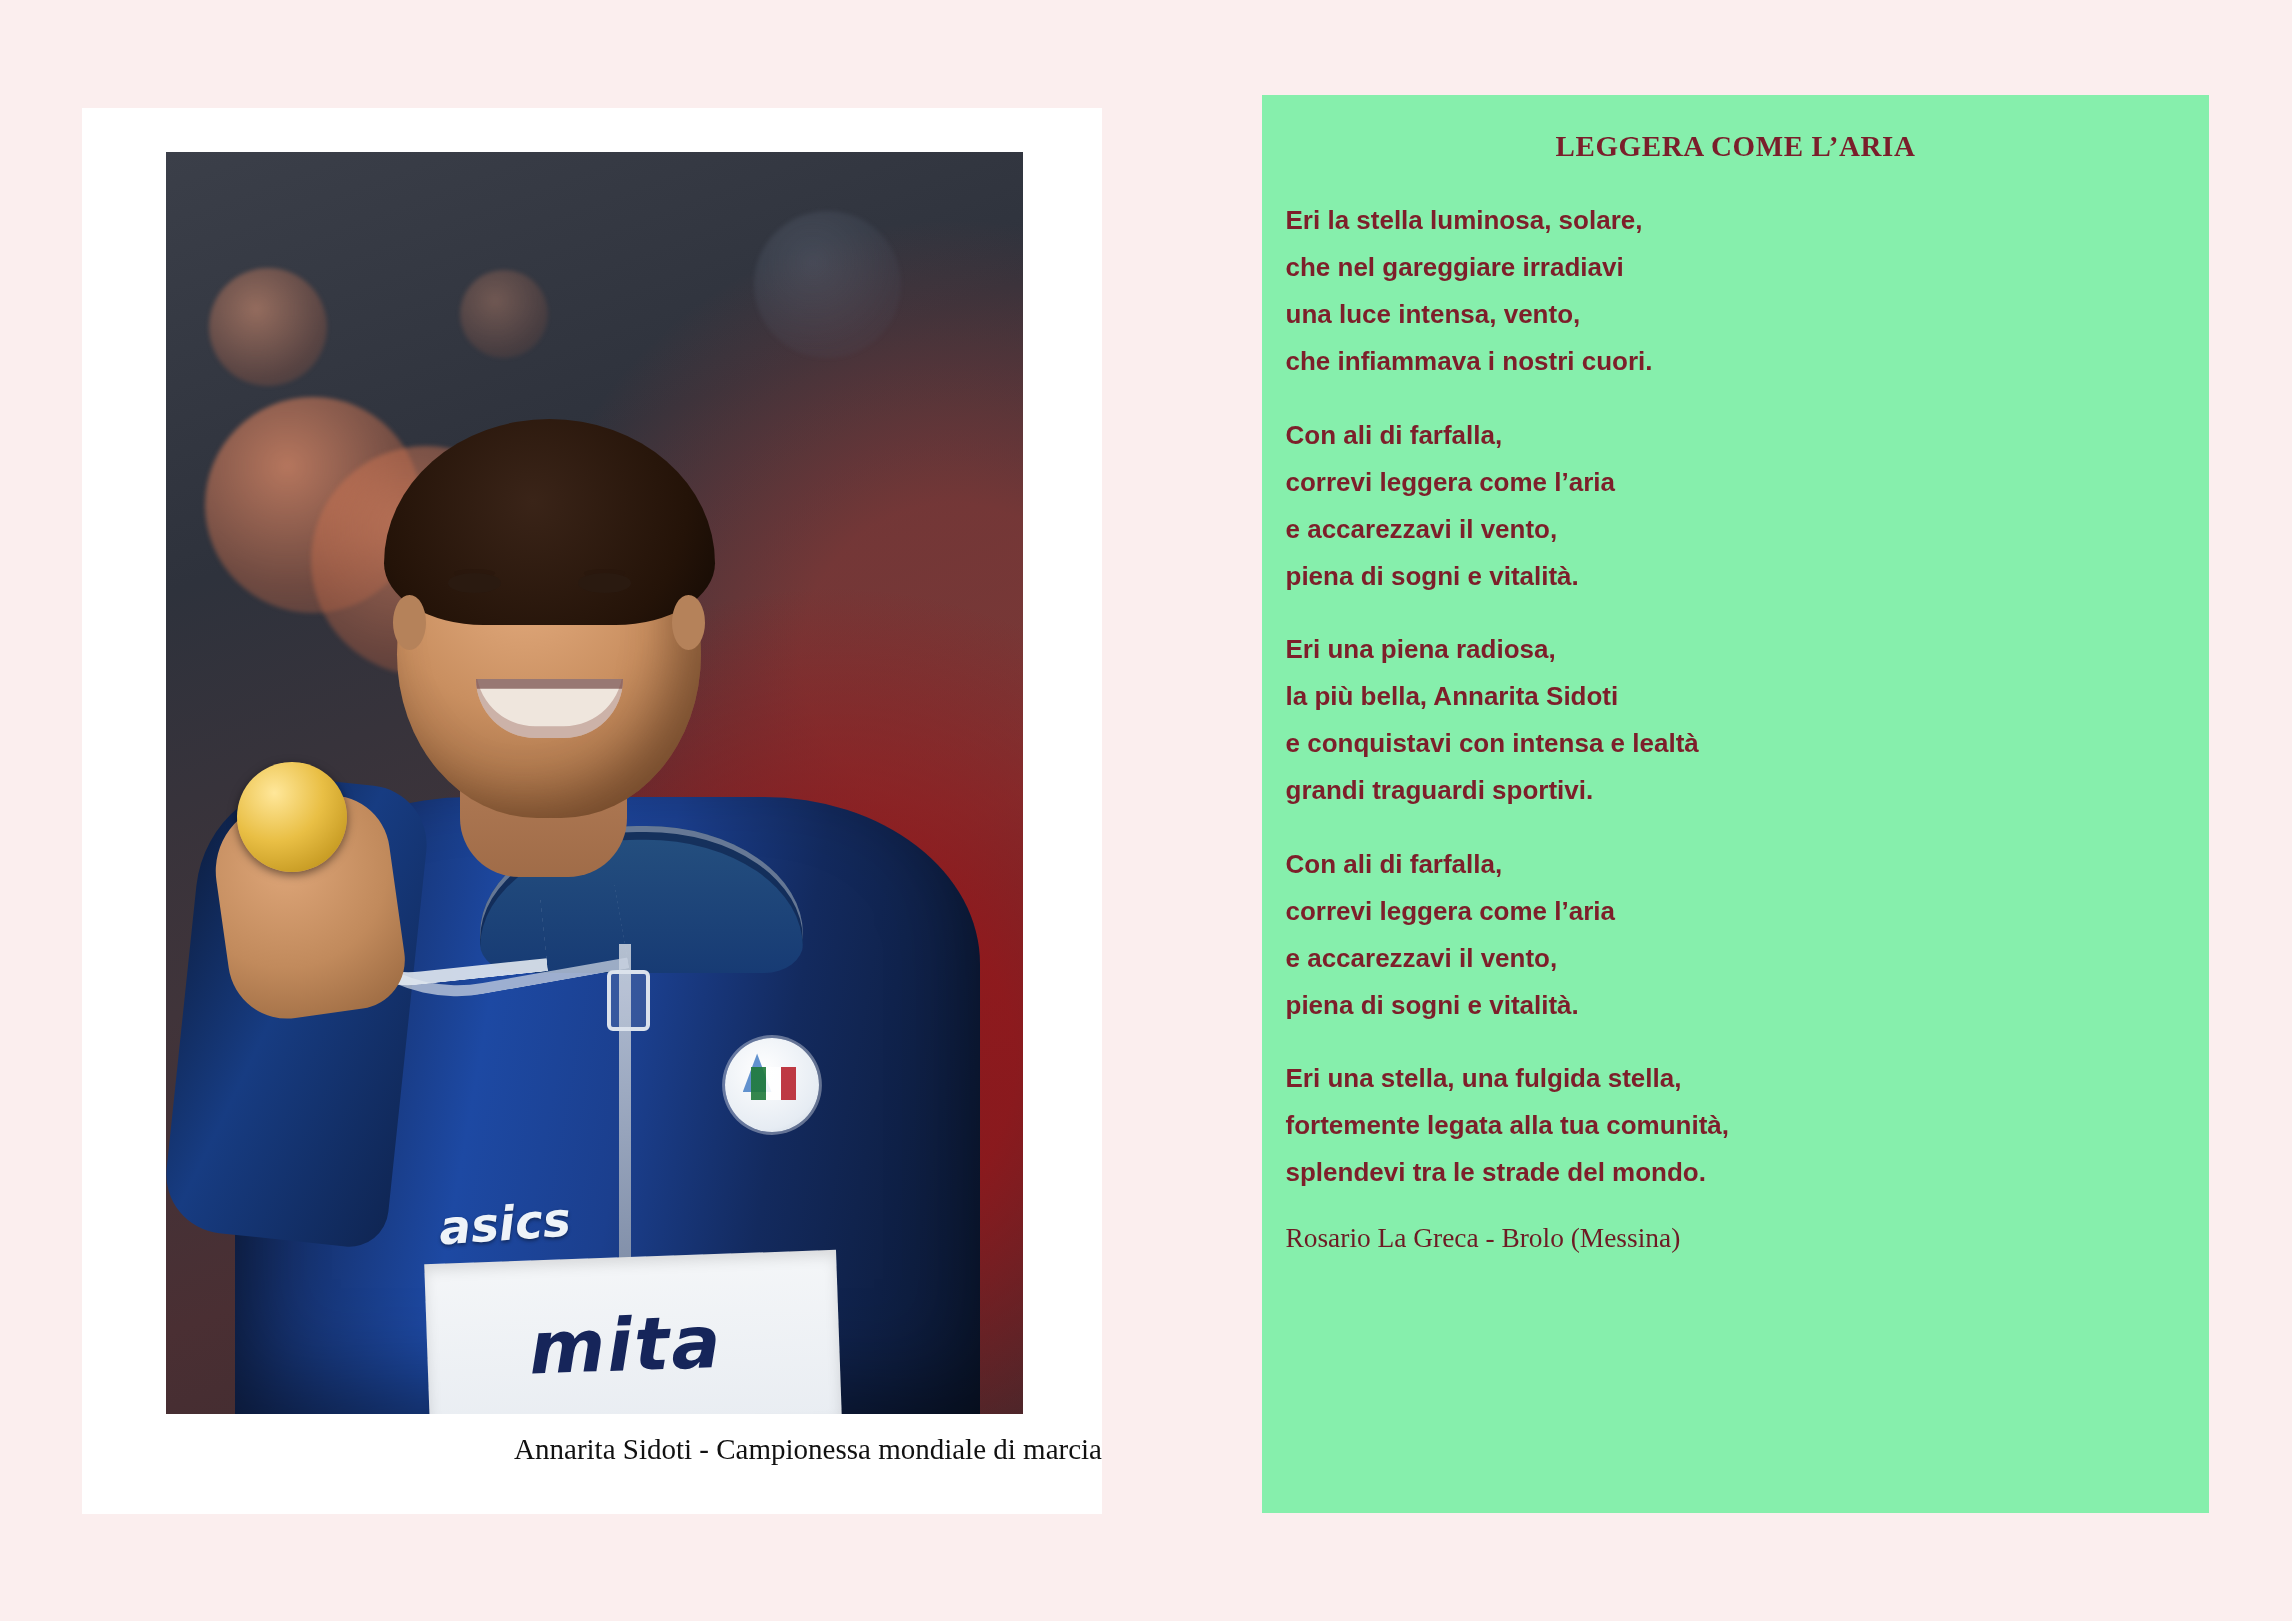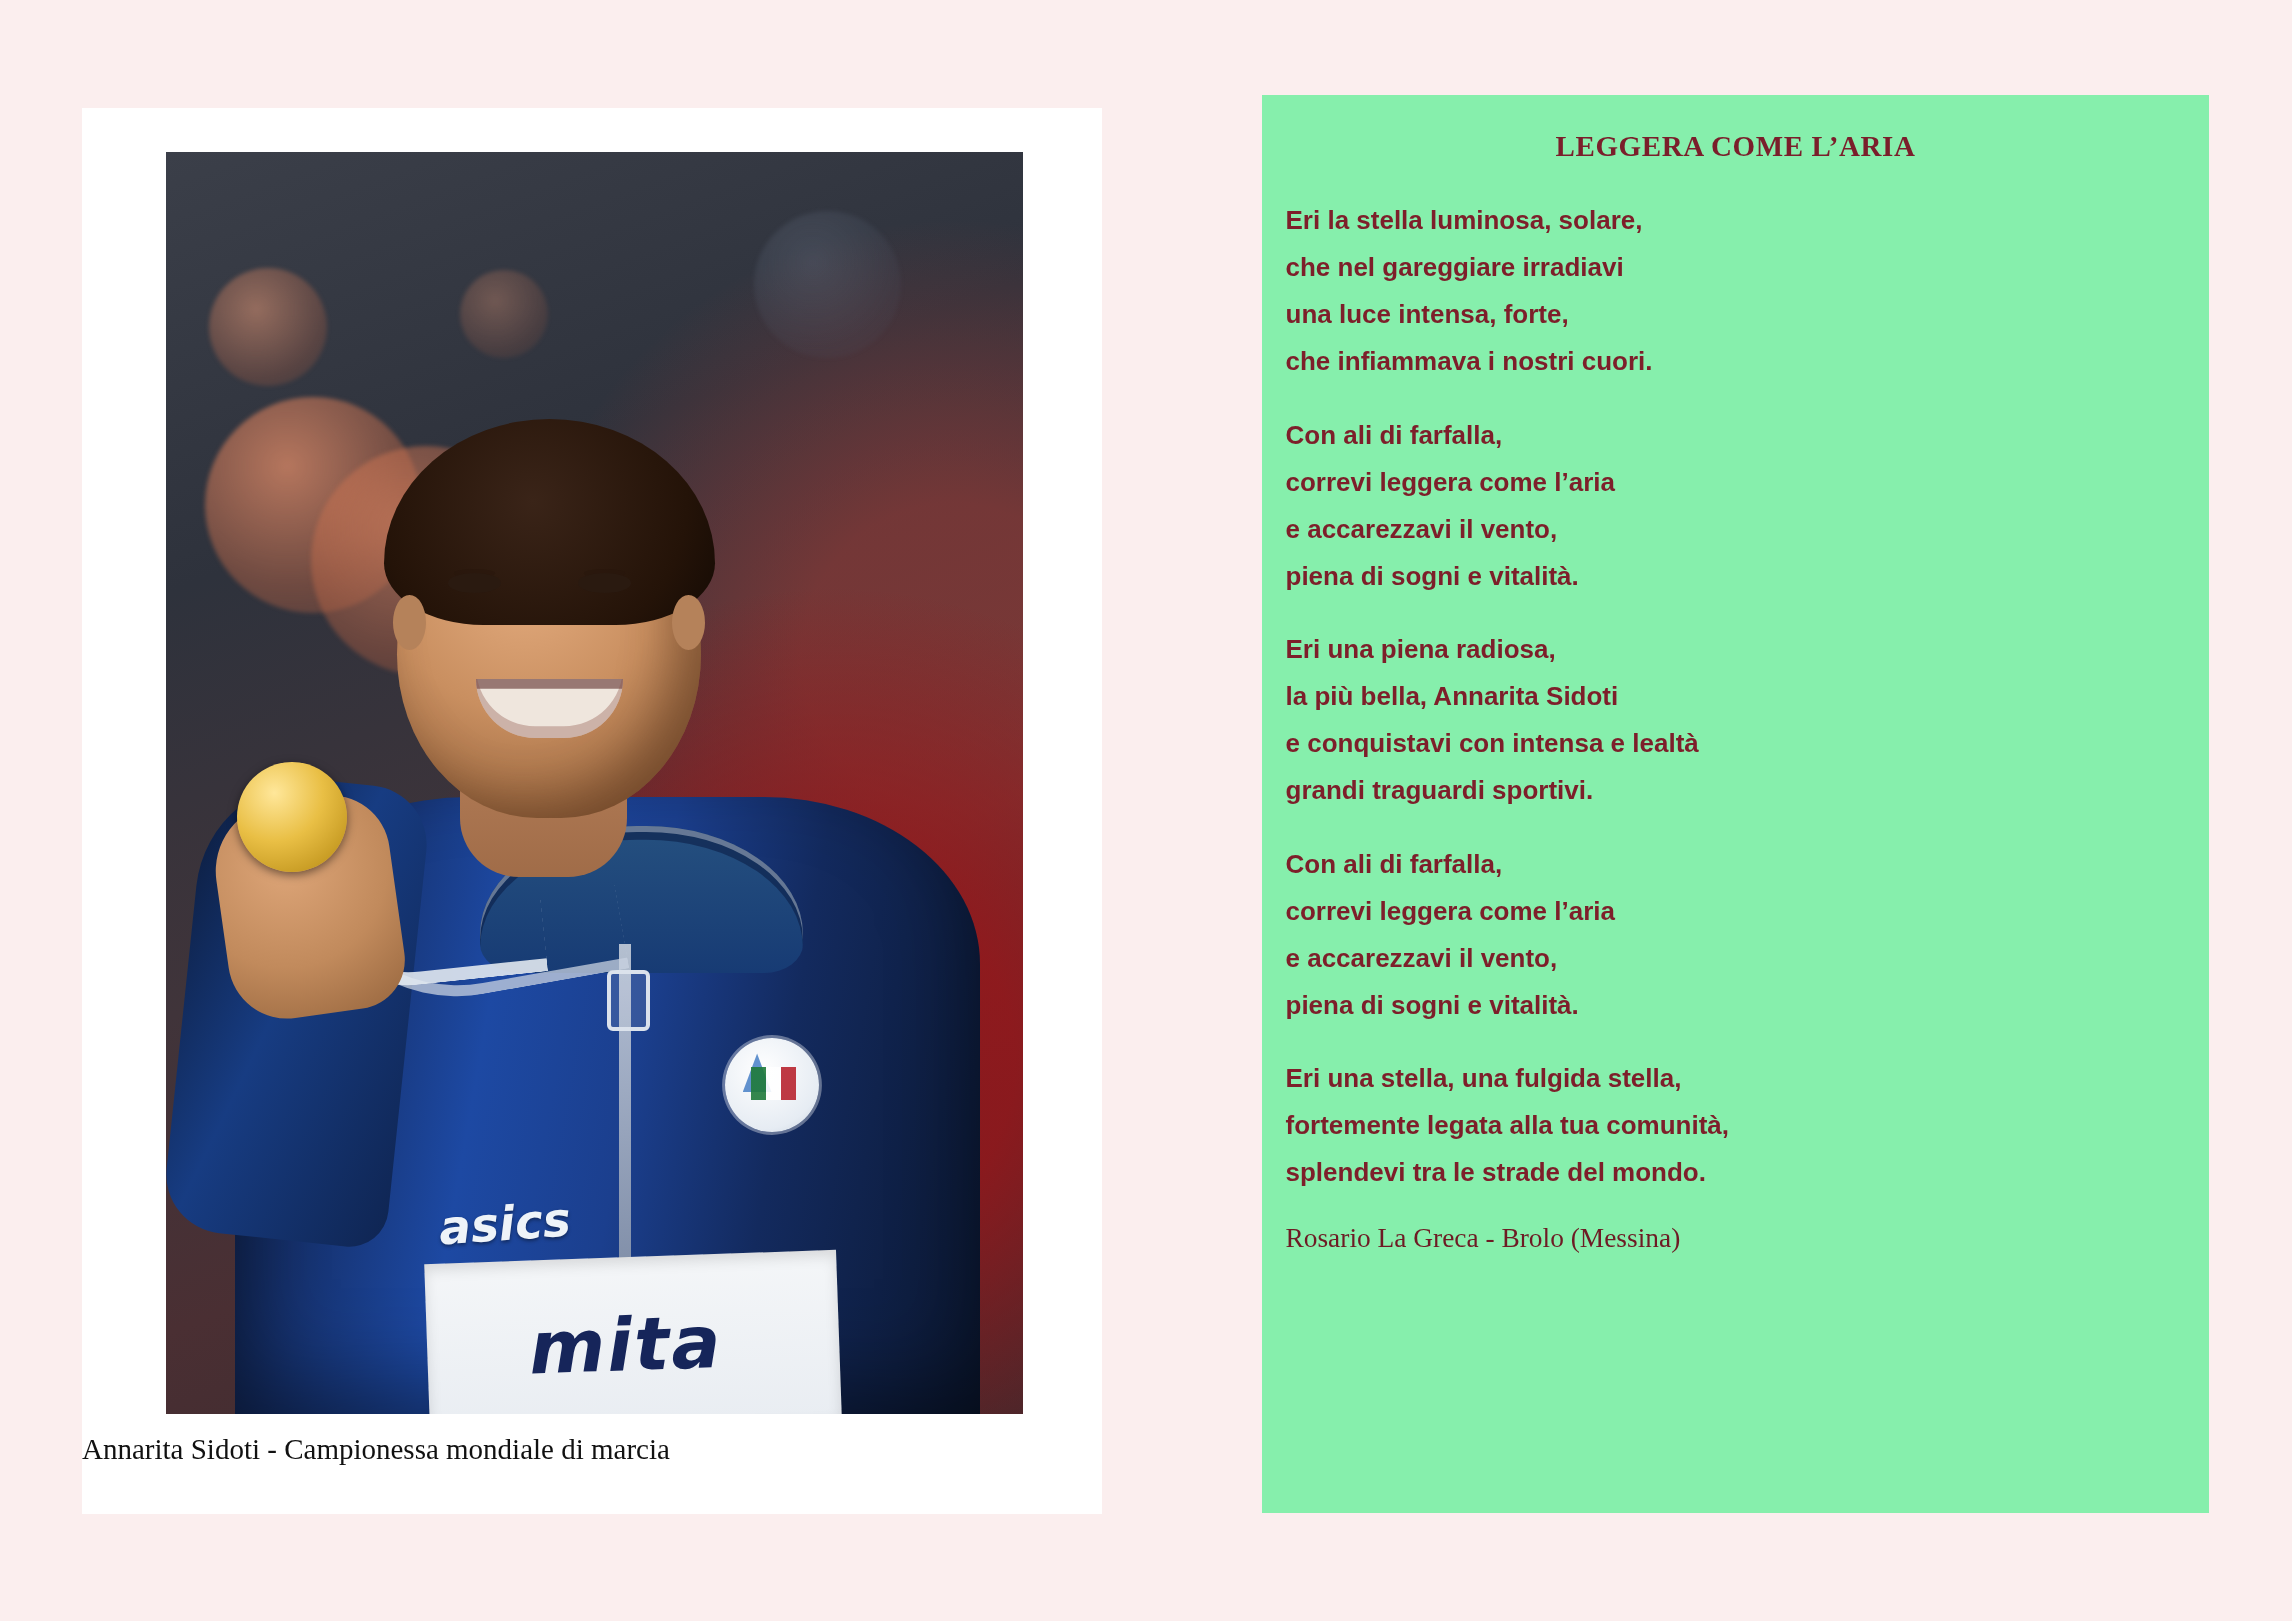--- a/index.html
+++ b/index.html
@@ -270,21 +270,21 @@
     border-right: none;
     border-radius: 0 0 0 176px;
     transform: rotate(-10deg);
   }
 
   .photo-caption {
     position: absolute;
     left: 0;
     right: 0;
     top: 1325px;
-    text-align: left;
+    text-align: right;
     font-family: "Liberation Serif", serif;
     font-size: 29px;
     color: #111111;
   }
 
   
   .poem-card {
     position: absolute;
     left: 1262px;
     top: 95px;
@@ -372,21 +372,21 @@
 
     <div class="photo-caption">Annarita Sidoti - Campionessa mondiale di marcia</div>
   </div>
 
   <div class="poem-card">
     <div class="poem-title">LEGGERA COME L’ARIA</div>
     <div class="poem-body">
       <div class="stanza">
         <div class="line">Eri la stella luminosa, solare,</div>
         <div class="line">che nel gareggiare irradiavi</div>
-        <div class="line">una luce intensa, forte,</div>
+        <div class="line">una luce intensa, vento,</div>
         <div class="line">che infiammava i nostri cuori.</div>
       </div>
       <div class="stanza">
         <div class="line">Con ali di farfalla,</div>
         <div class="line">correvi leggera come l’aria</div>
         <div class="line">e accarezzavi il vento,</div>
         <div class="line">piena di sogni e vitalità.</div>
       </div>
       <div class="stanza">
         <div class="line">Eri una piena radiosa,</div>

